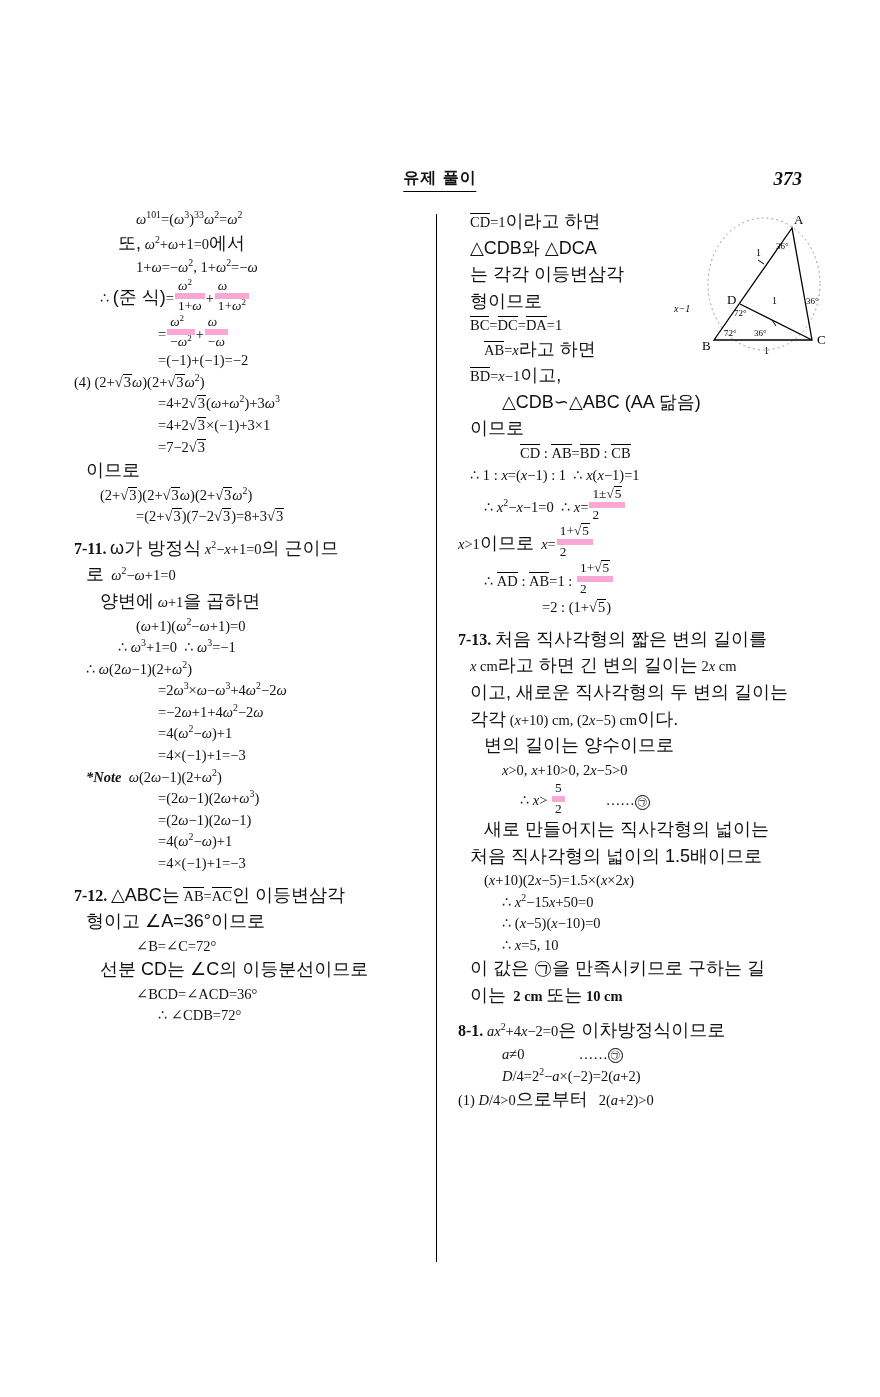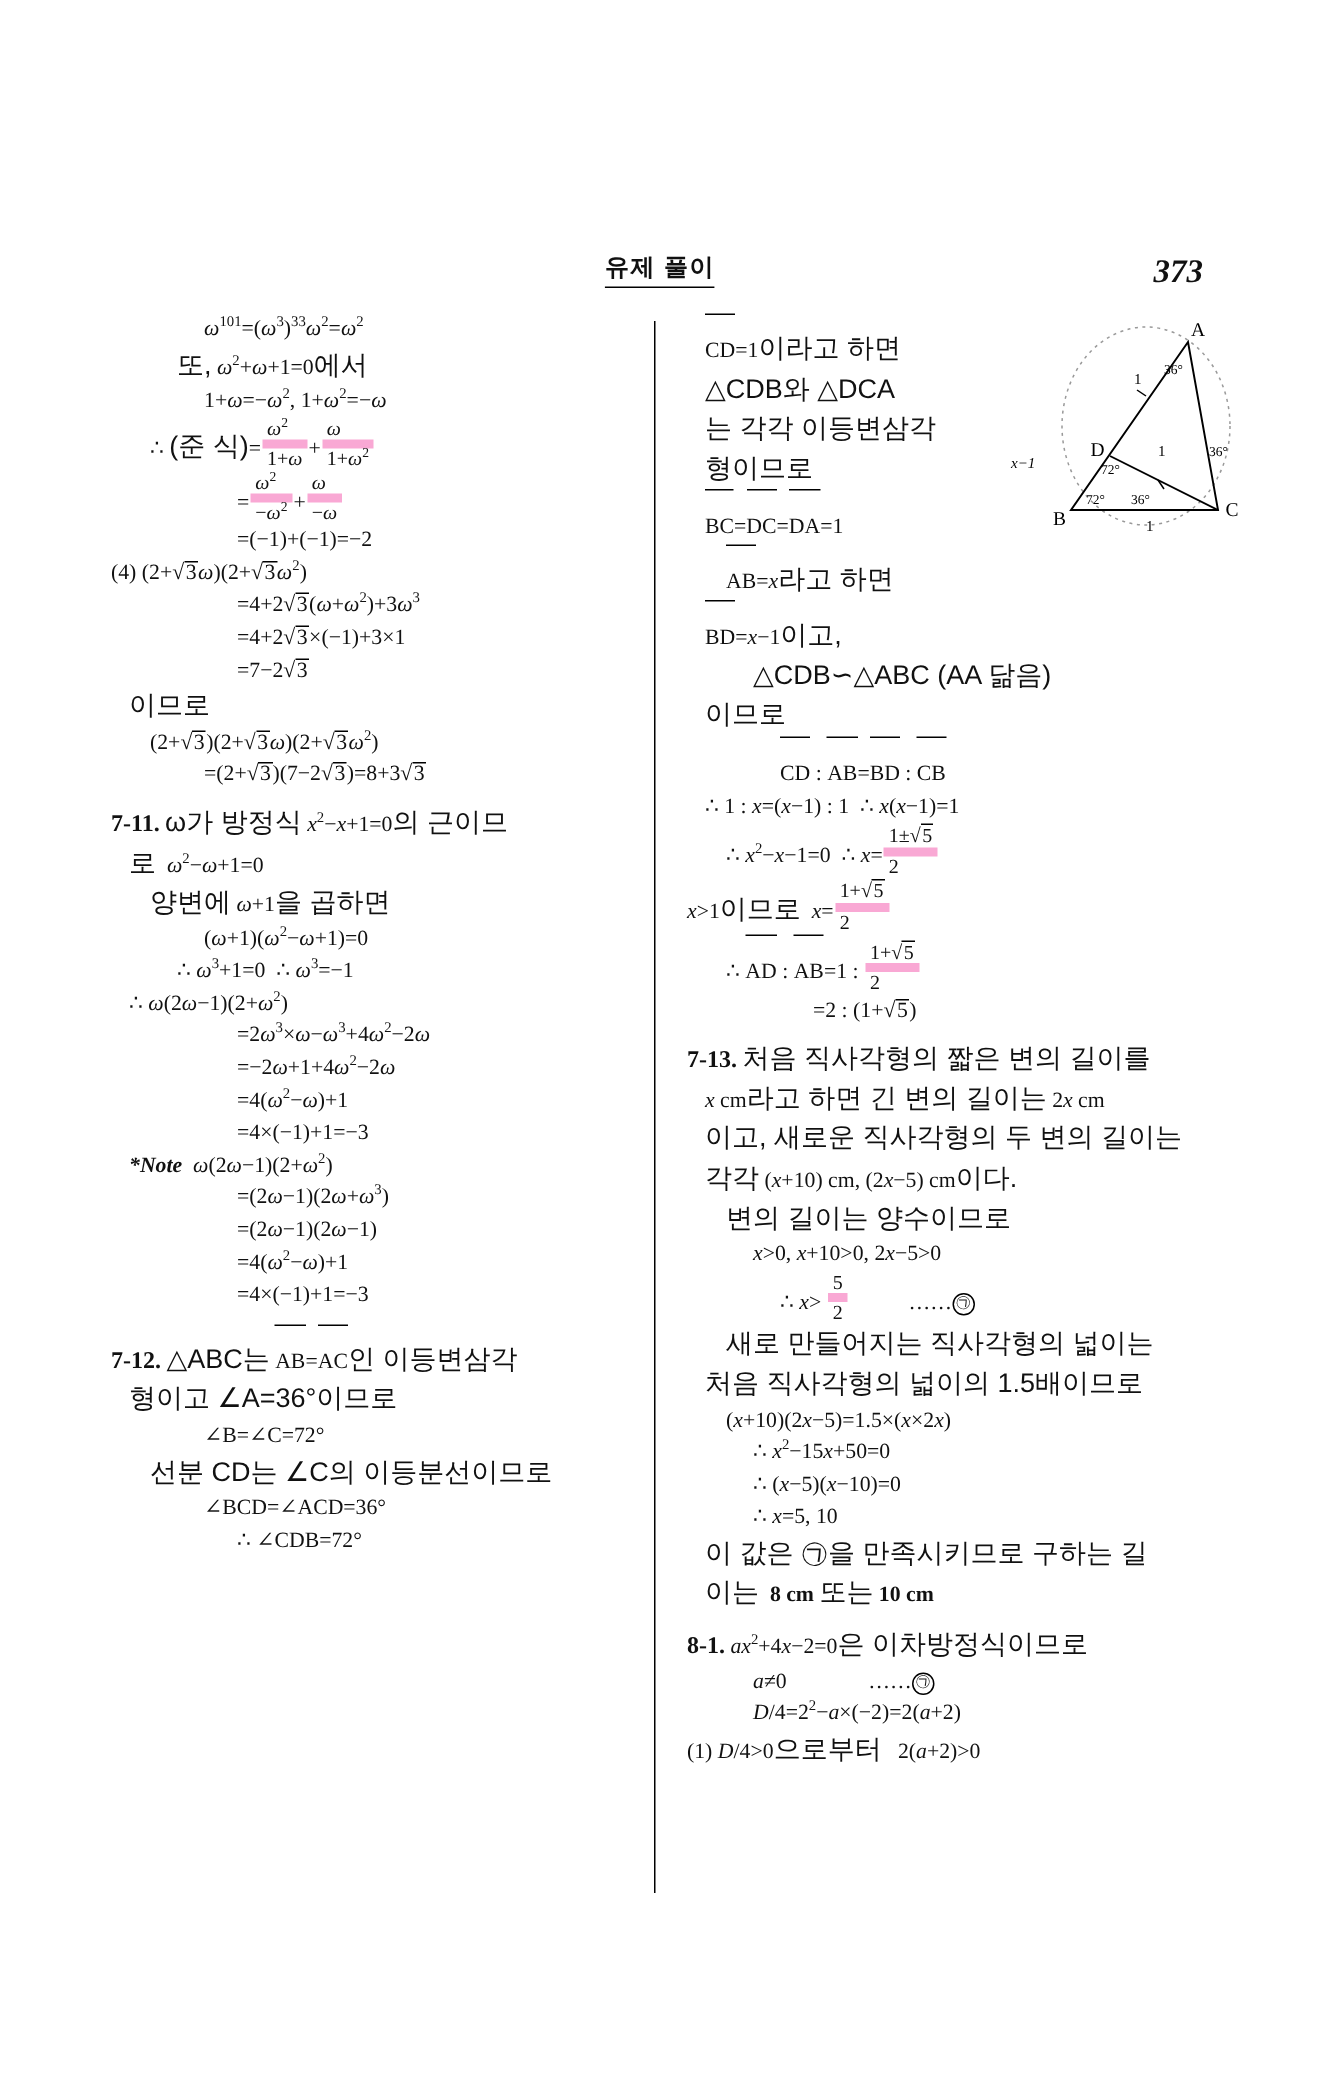--- a/index.html
+++ b/index.html
@@ -39,21 +39,21 @@
     letter-spacing: 1px;
     padding-bottom: 2px;
     border-bottom: 1.5px solid #000;
     font-family: "Liberation Sans", "DejaVu Sans", sans-serif;
     font-weight: 600;
   }
   .page-number {
     position: absolute;
     right: 78px;
     top: 0px;
-    font-size: 22px;
+    font-size: 19px;
     font-weight: bold;
     font-style: italic;
     font-family: "Liberation Serif", serif;
   }
   
   .col {
     position: absolute;
     top: 208px;
     width: 355px;
     font-size: 14.5px;
@@ -85,21 +85,21 @@
     font-size: 16px;
   }
   .note {
     font-weight: bold;
     font-style: italic;
     font-family: "Liberation Serif", serif;
   }
   .blk { margin-top: 9px; }
   .ov {
     border-top: 1px solid #000;
-    padding-top: 16px;
+    padding-top: 0px;
     display: inline-block;
     line-height: 1.15;
   }
   i, .it { font-style: italic; }
   sup { font-size: 0.68em; vertical-align: super; line-height: 0; }
   
   .frac {
     display: inline-block;
     vertical-align: -0.52em;
     text-align: left;
@@ -351,21 +351,21 @@
       <div class="ln ind3">
         ∴ (<i>x</i>−5)(<i>x</i>−10)=0
       </div>
       <div class="ln ind3">
         ∴ <i>x</i>=5, 10
       </div>
       <div class="ln ind1">
         <span class="kor">이 값은 ㉠을 만족시키므로 구하는 길</span>
       </div>
       <div class="ln ind1">
-        <span class="kor">이는</span>&nbsp;&nbsp;<b>8 cm</b> <span class="kor">또는</span> <b>10 cm</b>
+        <span class="kor">이는</span>&nbsp;&nbsp;<b>2 cm</b> <span class="kor">또는</span> <b>10 cm</b>
       </div>
     </div>
 
     <div class="blk">
       <div class="ln">
         <span class="itemno">8</span><span class="itemno">-1.</span>
         <i>ax</i><sup>2</sup>+4<i>x</i>−2=0<span class="kor">은 이차방정식이므로</span>
       </div>
       <div class="ln ind3">
         <i>a</i>≠0 &nbsp;&nbsp;&nbsp;&nbsp;&nbsp;&nbsp;&nbsp;&nbsp;&nbsp;&nbsp;&nbsp;&nbsp;&nbsp;&nbsp;……<span class="circ">㉠</span>

